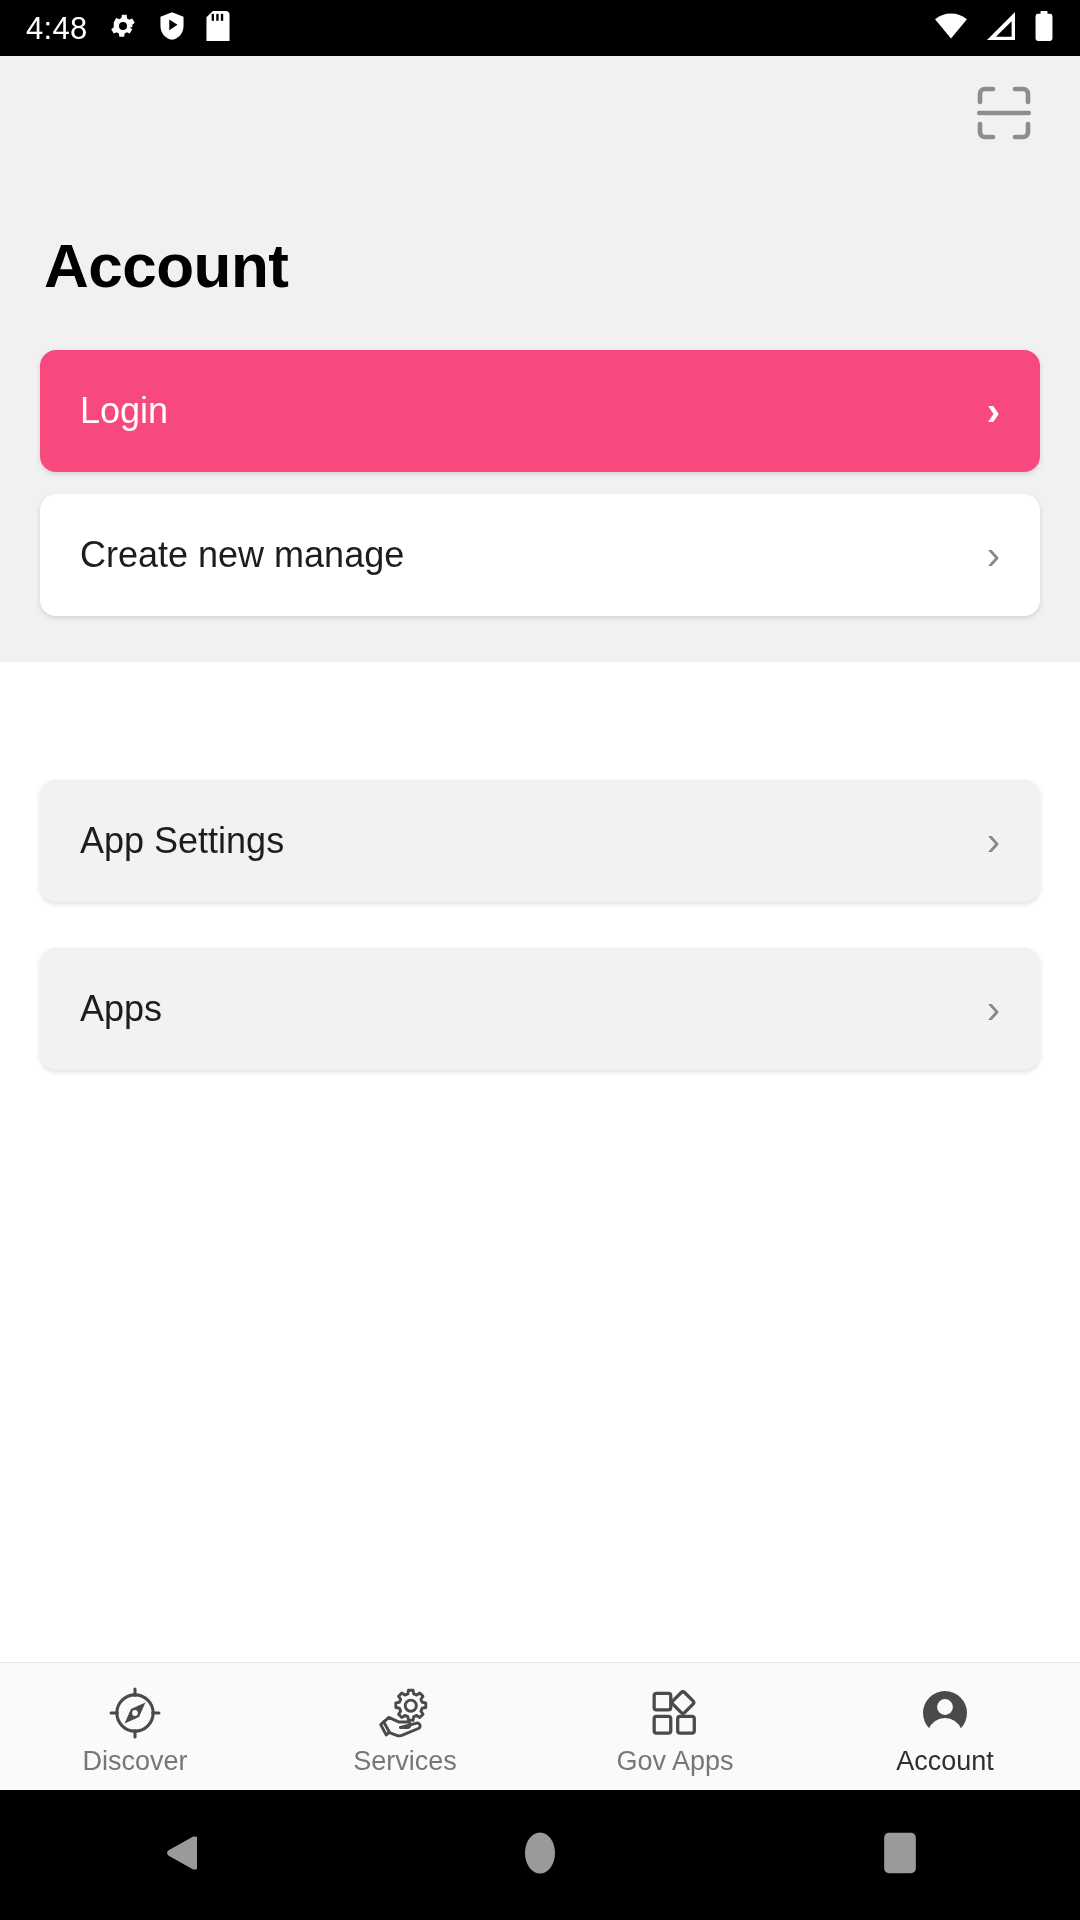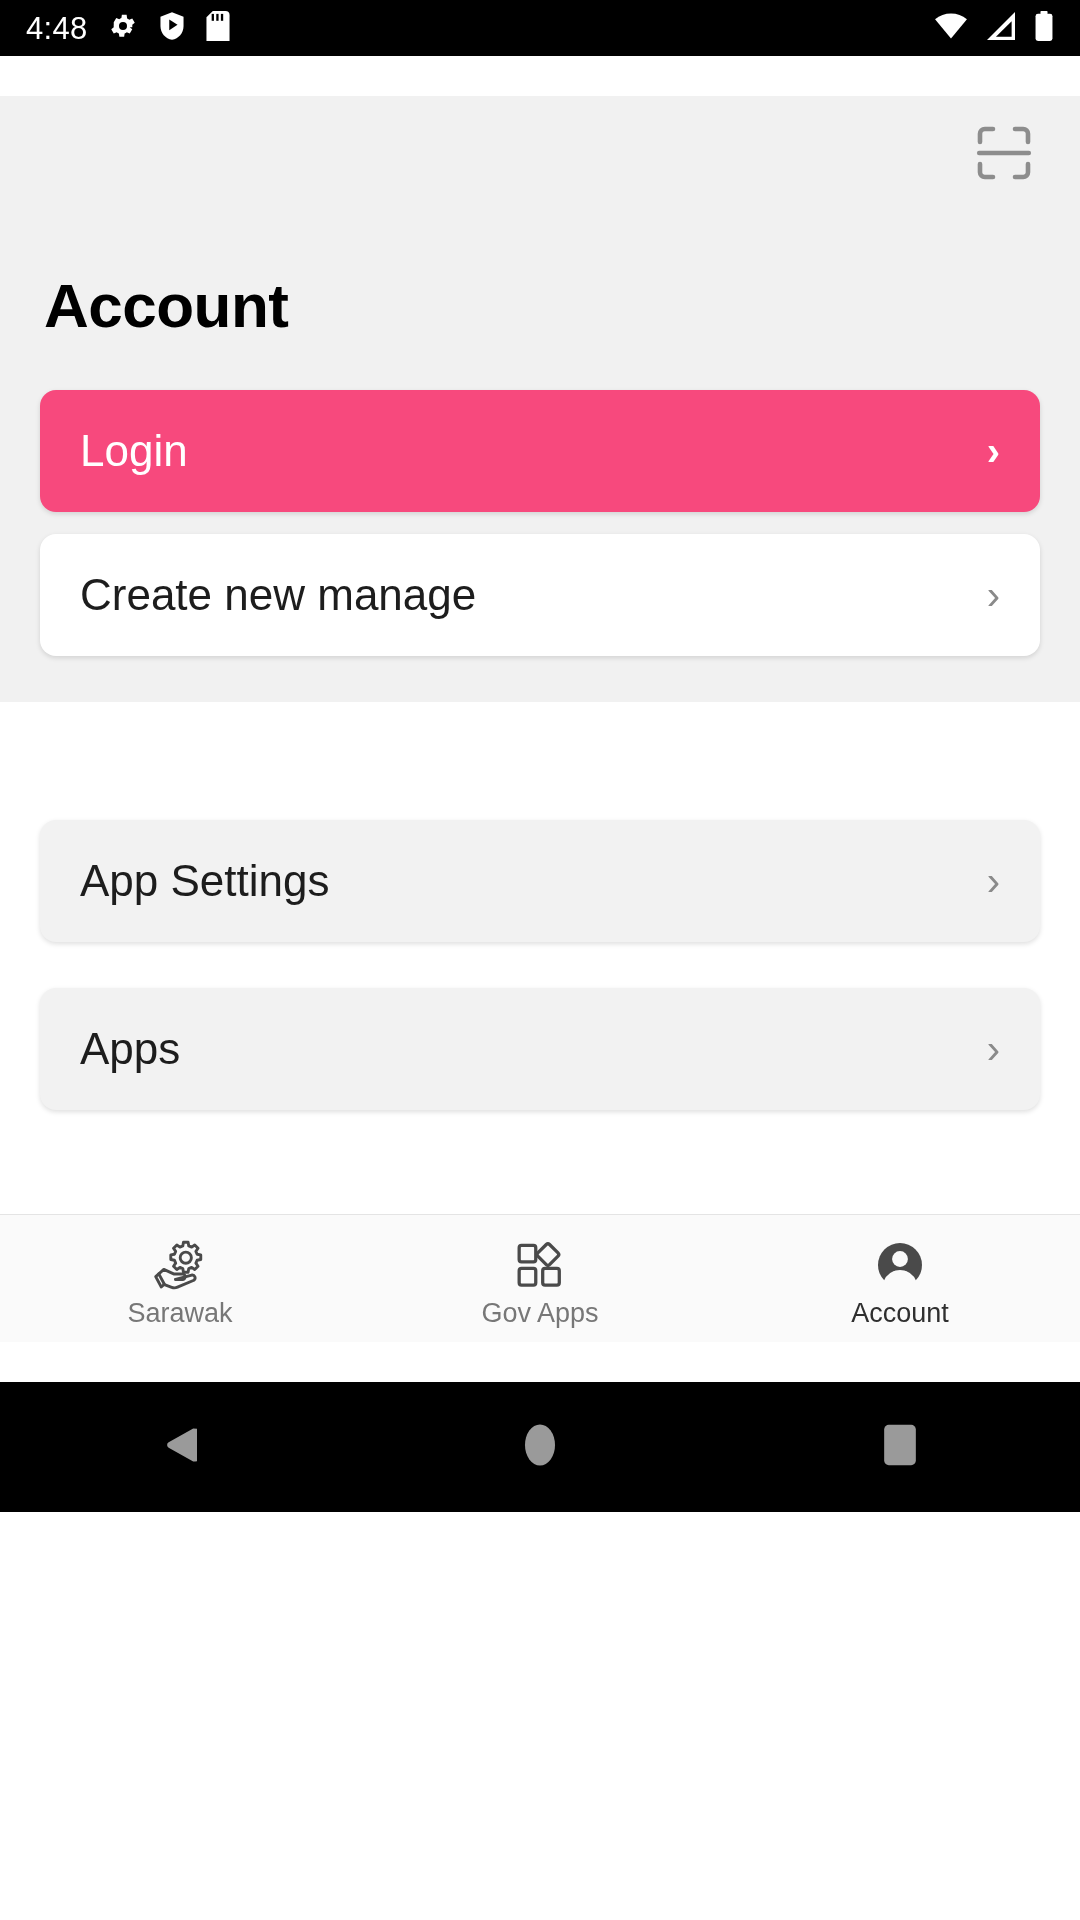--- a/index.html
+++ b/index.html
@@ -2,21 +2,21 @@
 <html><head>
 <meta charset="utf-8">
 <style>
   * { margin:0; padding:0; box-sizing:border-box; }
   html, body { width:1080px; height:1920px; }
   body {
     font-family: "Liberation Sans", sans-serif;
     background:#ffffff;
     overflow:hidden;
   }
-  .phone { width:1080px; height:1512px; display:flex; flex-direction:column; position:relative;gap:40px; }
+  .phone { width:1080px; height:1920px; display:flex; flex-direction:column; position:relative; }
 
   
   .status-bar {
     height:56px; background:#000000; flex:0 0 56px;
     display:flex; align-items:center; padding:0 26px;
     color:#ffffff;
   }
   .status-left { display:flex; align-items:center; gap:20px; }
   .status-time { font-size:31px; letter-spacing:0.3px; line-height:1; }
   .status-right { margin-left:auto; display:flex; align-items:center; gap:17px; }
@@ -38,21 +38,21 @@
     font-size:32px; color:#2c2c2c; line-height:1.45;
     padding:44px 44px 0 44px; max-width:940px;
   }
 
   .card {
     margin:0 40px; border-radius:16px; height:122px;
     display:flex; align-items:center; justify-content:space-between;
     padding:0 40px 0 40px;
     box-shadow:0 2px 5px rgba(0,0,0,0.13);
   }
-  .card-label { font-size:44px; line-height:1; }
+  .card-label { font-size:36px; line-height:1; }
   .chev { font-size:40px; line-height:1; font-weight:bold; }
 
   .card-login { background:#f7497d; margin-top:50px; }
   .card-login .card-label { color:#ffffff; }
   .card-login .chev { color:#ffffff; }
 
   .card-create { background:#ffffff; margin-top:22px; }
   .card-create .card-label { color:#1d1d1d; }
   .card-create .chev { color:#8a8a8a; font-weight:normal; }
 
@@ -173,32 +173,43 @@
       <div class="card card-grey card-spacer">
         <span class="card-label">Apps</span>
         <span class="chev">›</span>
       </div>
     </div>
 
   </div>
 
   <div class="tabbar">
 
+    <div class="tab">
+      <span class="tab-icon">
+        <svg width="54" height="54" viewBox="0 0 28 28" fill="none" stroke="#4a4a4a" stroke-width="1.6">
+          <circle cx="14" cy="14" r="9.4"></circle>
+          <path d="M14 1.6v3.2M14 23.2v3.2M1.6 14h3.2M23.2 14h3.2" stroke-linecap="round"></path>
+          <path d="M19.4 8.6 11.9 11.9 8.6 19.4 16.1 16.1Z" fill="#4a4a4a" stroke="none"></path>
+          <circle cx="14" cy="14" r="1.5" fill="#fafafa" stroke="none"></circle>
+        </svg>
+      </span>
+      <span class="tab-label">Discover</span>
+    </div>
 
     <div class="tab">
       <span class="tab-icon">
         <svg width="54" height="54" viewBox="0 0 28 28" fill="none" stroke="#4a4a4a" stroke-width="1.5" stroke-linejoin="round" stroke-linecap="round">
           <path d="M15.8 2.2h2.4l.35 1.9 1.5.62 1.6-1.1 1.7 1.7-1.1 1.6.62 1.5 1.9.35v2.4l-1.9.35-.62 1.5 1.1 1.6-1.7 1.7-1.6-1.1-1.5.62-.35 1.9h-2.4l-.35-1.9-1.5-.62-1.6 1.1-1.7-1.7 1.1-1.6-.62-1.5-1.9-.35v-2.4l1.9-.35.62-1.5-1.1-1.6 1.7-1.7 1.6 1.1 1.5-.62Z"></path>
           <circle cx="17" cy="10.2" r="2.9"></circle>
           <path d="M3 18.6l2.6-2.3 5.4 2.4h4.3a1.4 1.4 0 0 1 0 2.8h-3.6"></path>
           <path d="M11.7 21.5l8.4-2.3a1.5 1.5 0 0 1 1.1 2.7l-8.5 3.6a4 4 0 0 1-3 .1L5.6 24"></path>
           <path d="M3 18.6 5.9 24l-1.6 1.4-2.9-5.4Z"></path>
         </svg>
       </span>
-      <span class="tab-label">Sarawak</span>
+      <span class="tab-label">Services</span>
     </div>
 
     <div class="tab">
       <span class="tab-icon">
         <svg width="54" height="54" viewBox="0 0 28 28" fill="none" stroke="#4a4a4a" stroke-width="1.7" stroke-linejoin="round">
           <rect x="3.2" y="3.8" width="8.6" height="8.6" rx="1.2"></rect>
           <rect x="3.2" y="15.8" width="8.6" height="8.6" rx="1.2"></rect>
           <rect x="15.4" y="15.8" width="8.6" height="8.6" rx="1.2"></rect>
           <rect x="14.3" y="4.5" width="8.6" height="8.6" rx="1.2" transform="rotate(45 18.6 8.1)"></rect>
         </svg>

